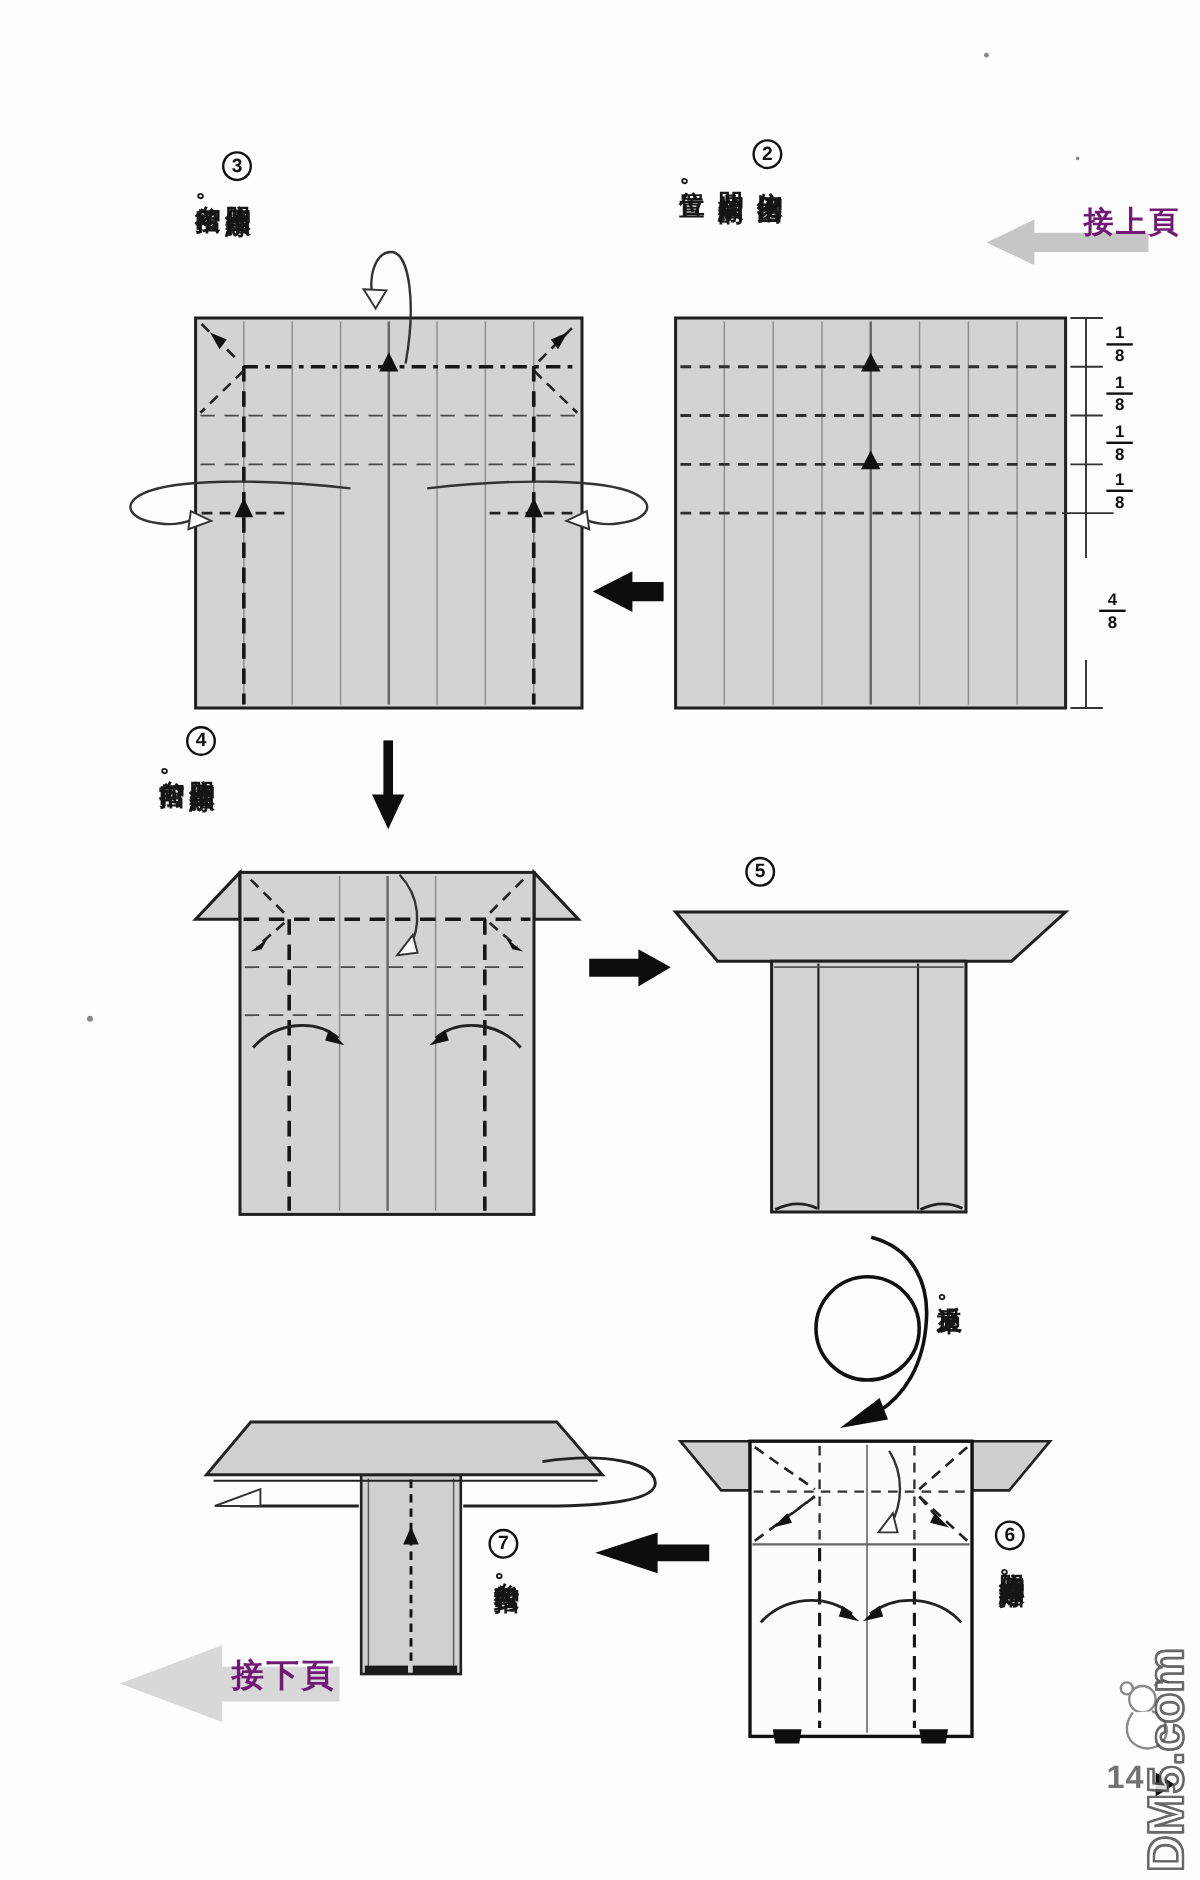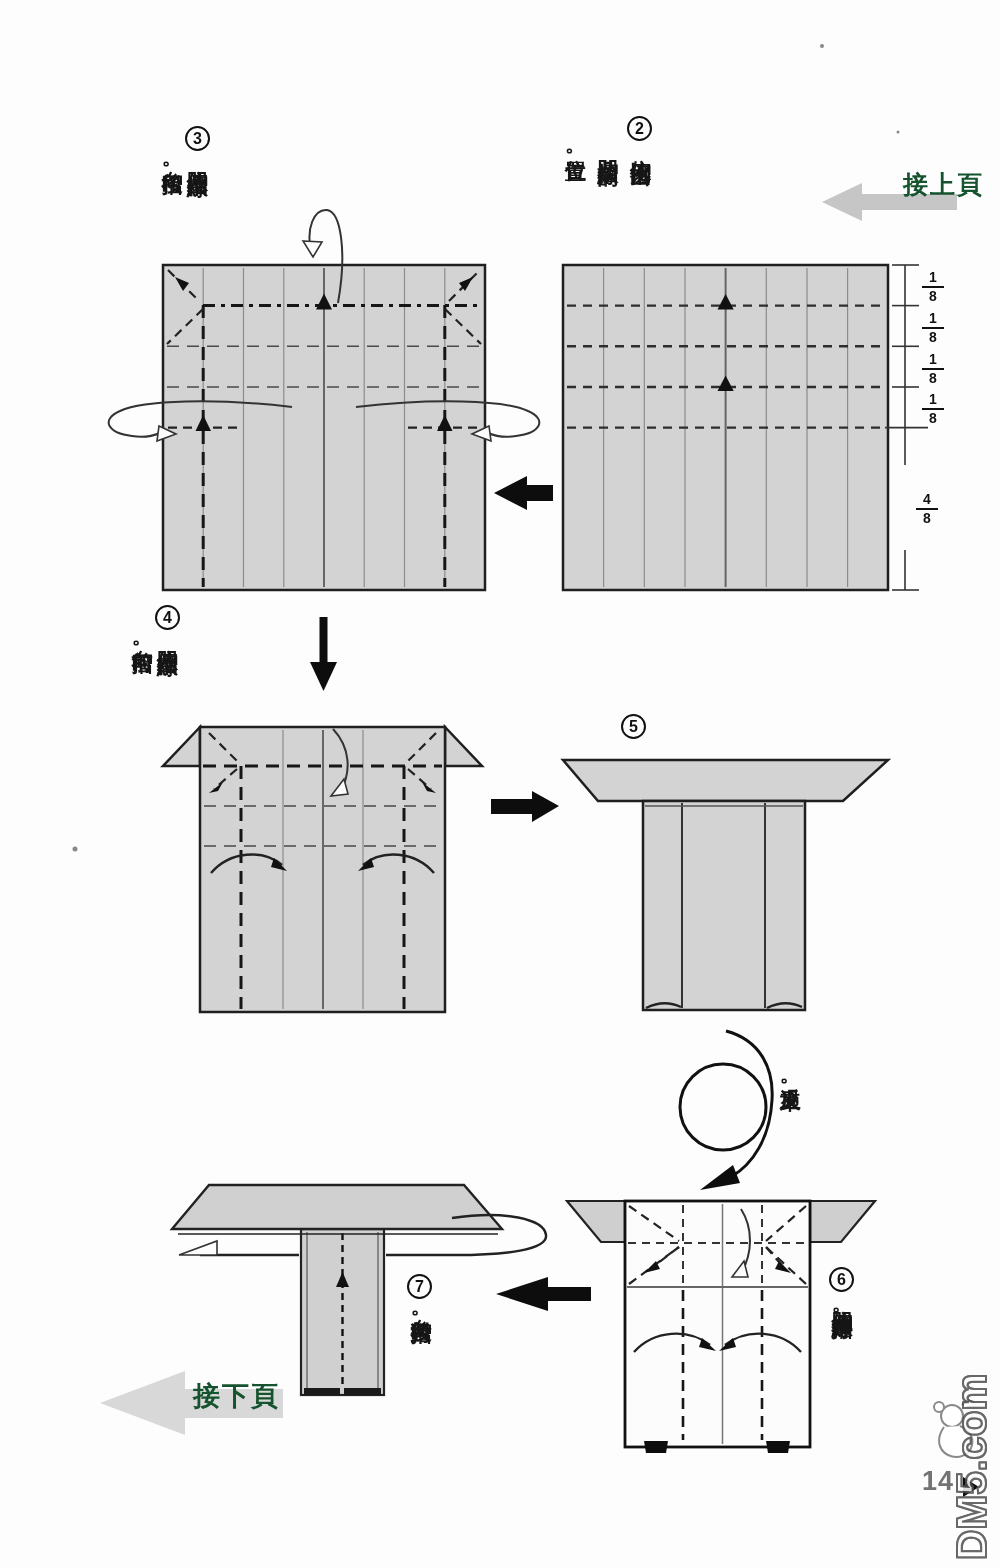--- a/index.html
+++ b/index.html
@@ -7,21 +7,21 @@
         font-family:"Liberation Sans", sans-serif;color:#111;}
   #diagram-layer{position:absolute;left:0;top:0;z-index:1;}
   .badge{position:absolute;z-index:2;width:25px;height:25px;border:2.2px solid #111;border-radius:50%;
          display:flex;align-items:center;justify-content:center;
          font-size:16px;font-weight:bold;background:#fdfdfd;box-sizing:border-box;}
   .vtext{position:absolute;z-index:2;writing-mode:vertical-rl;text-orientation:upright;
          font-size:21px;font-weight:bold;letter-spacing:1.5px;color:#161616;}
   .vtext span{display:block;}
   .lh-wide{line-height:1.55;}
   .lh-tight{line-height:1.2;}
-  .htext{position:absolute;z-index:2;font-weight:bold;color:#14532d;letter-spacing:2px;white-space:nowrap;}
+  .htext{position:absolute;z-index:2;font-weight:bold;color:#701a75;letter-spacing:2px;white-space:nowrap;}
   .fraction{position:absolute;z-index:2;width:22px;text-align:center;font-size:14px;font-weight:bold;line-height:1.05;}
   .fraction .fnum{display:block;border-bottom:2px solid #111;padding-bottom:1px;}
   .fraction .fden{display:block;padding-top:1px;}
   .pagenum{position:absolute;z-index:2;left:922px;top:1466px;font-size:27px;font-weight:bold;color:#737373;letter-spacing:1px;}
   .watermark{position:absolute;z-index:3;left:948px;top:1560px;transform:rotate(-90deg);transform-origin:0 0;
              font-size:42px;font-weight:bold;color:#ffffff;opacity:.85;white-space:nowrap;
              -webkit-text-stroke:2px #4f4f4f;
              text-shadow:-1px -1px 0 #5a5a5a,1px -1px 0 #5a5a5a,-1px 1px 0 #5a5a5a,1px 1px 0 #5a5a5a;}
   svg .paper{fill:#d3d3d3;stroke:#1f1f1f;stroke-width:2.5;}
   svg .vthin{stroke:#8c8c8c;stroke-width:1.2;}

